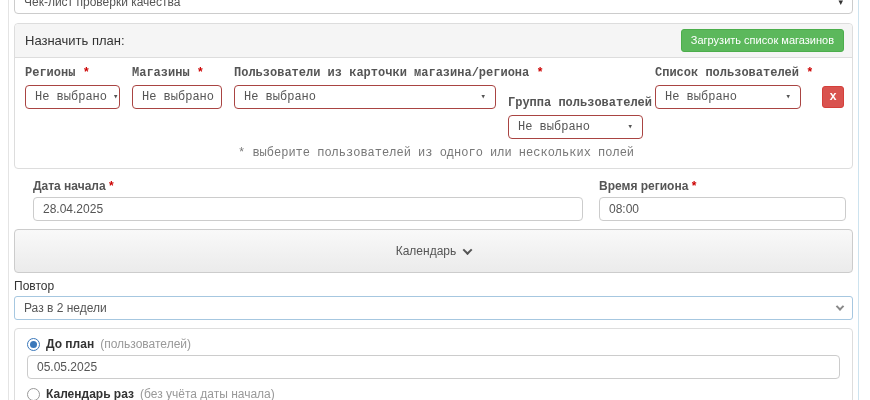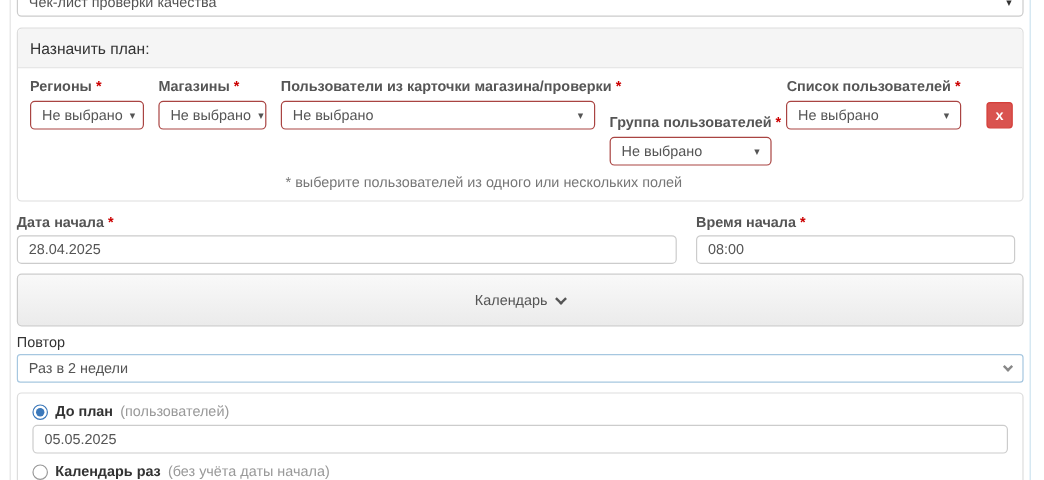--- a/index.html
+++ b/index.html
@@ -38,42 +38,42 @@
     border-radius: 4px 4px 0 0; padding: 5px 8px 5px 10px;
     display: flex; align-items: center; justify-content: space-between;
     color: #333; font-size: 13px; min-height: 33px;
   }
   .btn-group { display: flex; gap: 5px; }
   .btn-green {
     background: #5cb85c; border: 1px solid #4cae4c; color: #fff;
     border-radius: 3px; padding: 4px 9px; font-size: 11px; line-height: 13px;
     cursor: pointer; font-family: inherit;
   }
-  .panel-body { padding: 8px 8px 8px 10px; }
+  .panel-body { padding: 8px 8px 8px 10px; font-family: Liberation Mono, monospace; }
   .fields-row { display: flex; gap: 12px; align-items: flex-start; }
   .field { display: flex; flex-direction: column; }
   .field-label { font-weight: 700; color: #555; margin-bottom: 5px; white-space: nowrap; font-size: 12px; }
   .req { color: #c00; font-weight: 700; }
   .invalid { border-color: #a94442; }
   .f-regions { width: 95px; }
   .f-stores { width: 90px; }
   .f-cardusers { width: 262px; }
   .f-group { width: 135px; margin-top: 30px; }
   .f-userlist { width: 146px; text-align: center; }
   .btn-delete {
     margin-left: auto; margin-top: 20px; width: 22px; height: 22px;
     background: #d9534f; border: 1px solid #d43f3a; border-radius: 3px;
     color: #fff; font-weight: 700; font-size: 12px; line-height: 12px;
     display: flex; align-items: center; justify-content: center; cursor: pointer;
     font-family: inherit;
   }
   .note { color: #777; margin: 7px 0 0 213px; }
   
   .start-row { display: flex; margin-top: 10px; }
-  .start-col-date { width: 550px; margin-right: 16px; }
+  .start-col-date { width: 550px; margin-right: 16px; margin-left: 19px; }
   .start-col-time { flex: 1; margin-right: 7px; }
   .lbl { font-weight: 700; color: #555; margin-bottom: 4px; display: block; }
   
   .calendar-bar {
     margin-top: 8px; height: 44px; border: 1px solid #ccc; border-radius: 4px;
     background: linear-gradient(#f9f9f9, #ebebeb);
     display: flex; align-items: center; justify-content: center; gap: 8px;
     color: #555; cursor: pointer;
   }
   .chev {
@@ -110,20 +110,21 @@
 
   <div class="ctl selectbox top-select">
     <span>Чек-лист проверки качества</span>
     <span class="caret">▾</span>
   </div>
 
   <div class="panel">
     <div class="panel-header">
       <span>Назначить план:</span>
       <span class="btn-group">
+        <button class="btn-green">Загрузить список магазинов</button>
       </span>
     </div>
     <div class="panel-body">
       <div class="fields-row">
 
         <div class="field f-regions">
           <span class="field-label"><span>Регионы</span> <span class="req">*</span></span>
           <div class="ctl selectbox invalid">
             <span>Не выбрано</span>
             <span class="caret">▾</span>
@@ -132,21 +133,21 @@
 
         <div class="field f-stores">
           <span class="field-label"><span>Магазины</span> <span class="req">*</span></span>
           <div class="ctl selectbox invalid">
             <span>Не выбрано</span>
             <span class="caret">▾</span>
           </div>
         </div>
 
         <div class="field f-cardusers">
-          <span class="field-label"><span>Пользователи из карточки магазина/проверки</span> <span class="req">*</span></span>
+          <span class="field-label"><span>Пользователи из карточки магазина/региона</span> <span class="req">*</span></span>
           <div class="ctl selectbox invalid">
             <span>Не выбрано</span>
             <span class="caret">▾</span>
           </div>
         </div>
 
         <div class="field f-group">
           <span class="field-label"><span>Группа пользователей</span> <span class="req">*</span></span>
           <div class="ctl selectbox invalid">
             <span>Не выбрано</span>
@@ -169,21 +170,21 @@
       <div class="note">* выберите пользователей из одного или нескольких полей</div>
     </div>
   </div>
 
   <div class="start-row">
     <div class="start-col-date">
       <span class="lbl"><span>Дата начала</span> <span class="req">*</span></span>
       <input class="ctl" value="28.04.2025" style="">
     </div>
     <div class="start-col-time">
-      <span class="lbl"><span>Время начала</span> <span class="req">*</span></span>
+      <span class="lbl"><span>Время региона</span> <span class="req">*</span></span>
       <input class="ctl" value="08:00" style="">
     </div>
   </div>
 
   <div class="calendar-bar">
     <span>Календарь</span>
     <span class="chev"></span>
   </div>
 
   <div class="repeat-wrap">

